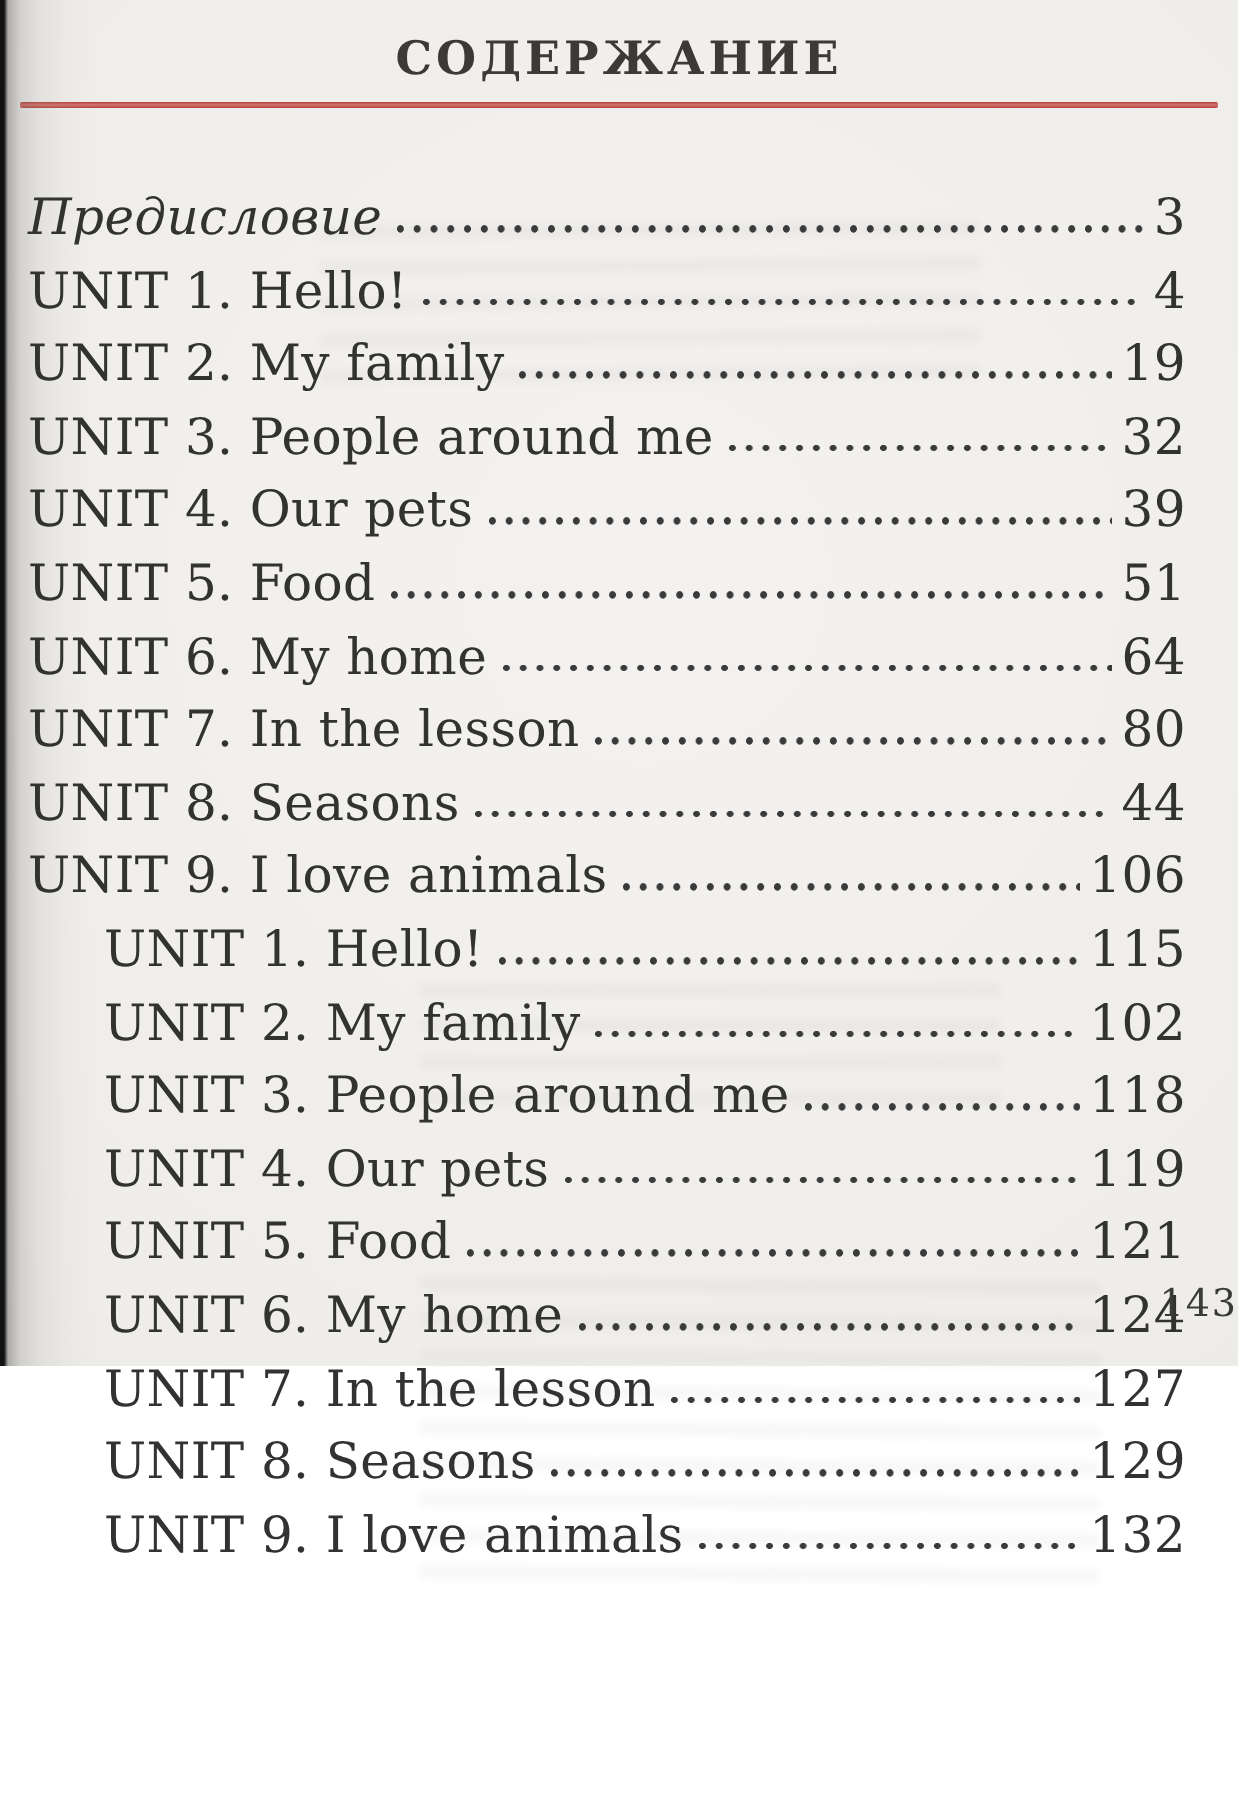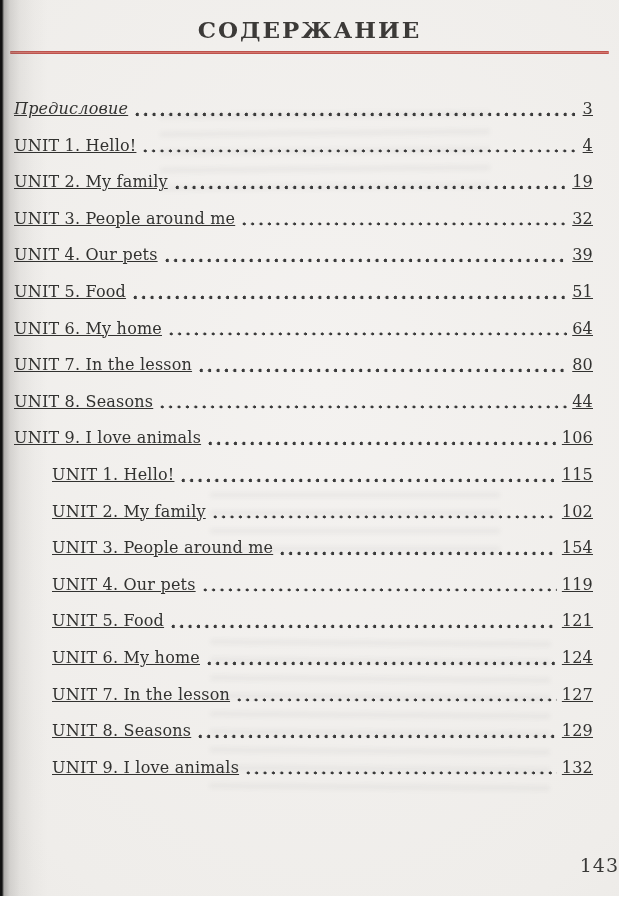--- a/index.html
+++ b/index.html
@@ -5,21 +5,21 @@
   html, body {
     margin: 0;
     padding: 0;
     width: 619px;
     height: 900px;
     overflow: hidden;
   }
   .page {
     position: relative;
     width: 619px;
-    height: 896px;
+    height: 683px;
     background:
       radial-gradient(130% 120% at 52% 42%, #f4f2f0 0%, #efedea 55%, #e8e6e3 85%, #deDCd9 100%);
     background-color: #efedea;
     font-family: "DejaVu Serif", "Liberation Serif", serif;
     color: #2f2f2f;
   }
   .binding-shadow {
     position: absolute;
     left: 0; top: 0; bottom: 0;
     width: 48px;
@@ -65,25 +65,24 @@
     position: absolute;
     top: 91px;
     left: 14px;
     right: 26px;
   }
   .toc-row {
     display: flex;
     align-items: flex-start;
     height: 36.6px;
     line-height: 36.6px;
-    font-size: 16px;
+    font-size: 25px;
     letter-spacing: 0.2px;
     white-space: nowrap;
     color: #323230;
-    text-decoration: underline;
   }
   .toc-row.indented { padding-left: 38px; }
   .toc-label { flex: 0 0 auto; }
   .toc-label.italic { font-style: italic; }
   .toc-leader {
     flex: 1 1 auto;
     align-self: flex-end;
     height: 4.5px;
     margin: 0 5px 11px 7px;
     background-image: radial-gradient(circle at 2.2px 2.2px, #3a3a3a 1.5px, rgba(0,0,0,0) 1.9px);
@@ -170,21 +169,21 @@
         <span class="toc-page">115</span>
       </div>
       <div class="toc-row indented">
         <span class="toc-label">UNIT 2. My family</span>
         <span class="toc-leader"></span>
         <span class="toc-page">102</span>
       </div>
       <div class="toc-row indented">
         <span class="toc-label">UNIT 3. People around me</span>
         <span class="toc-leader"></span>
-        <span class="toc-page">154</span>
+        <span class="toc-page">118</span>
       </div>
       <div class="toc-row indented">
         <span class="toc-label">UNIT 4. Our pets</span>
         <span class="toc-leader"></span>
         <span class="toc-page">119</span>
       </div>
       <div class="toc-row indented">
         <span class="toc-label">UNIT 5. Food</span>
         <span class="toc-leader"></span>
         <span class="toc-page">121</span>

